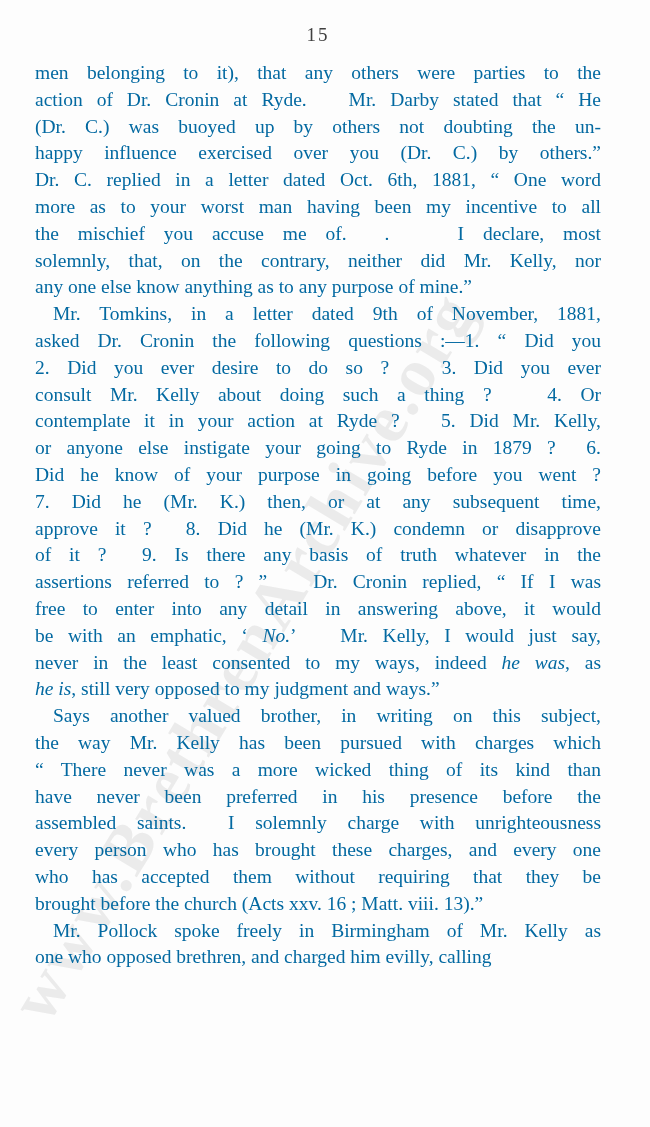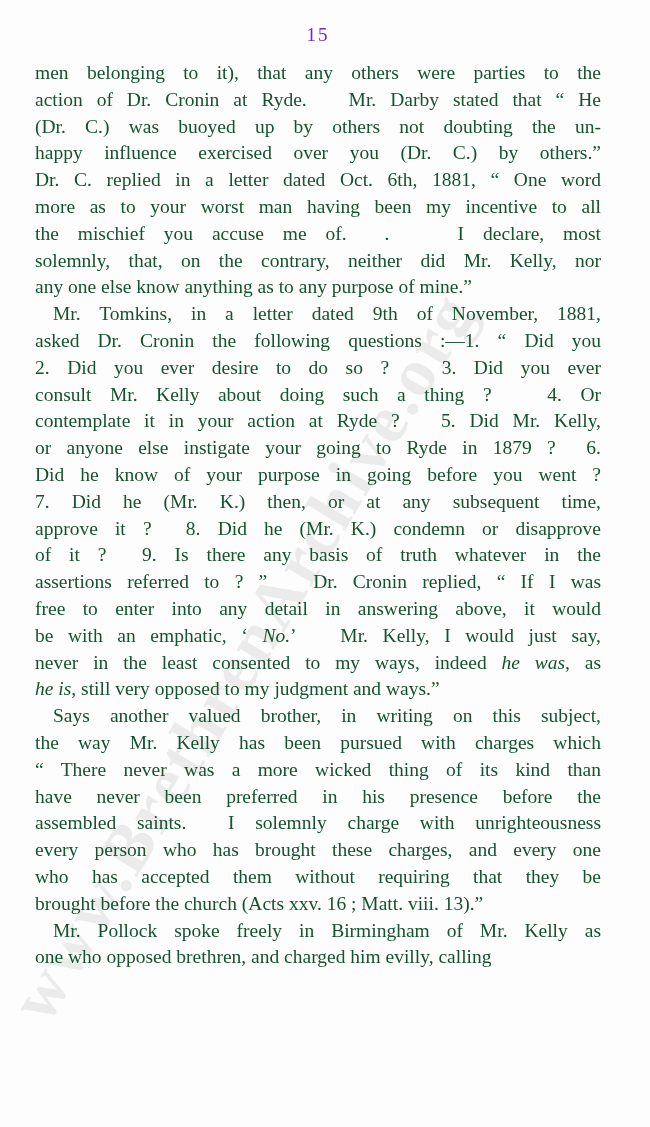--- a/index.html
+++ b/index.html
@@ -32,29 +32,29 @@
   }
   .page-number {
     position: absolute;
     left: 35px;
     top: 24px;
     width: 566px;
     z-index: 1;
     text-align: center;
     font-size: 19px;
     letter-spacing: 2px;
-    color: #6d28d9;
+    color: #404040;
   }
   .text-block {
     position: absolute;
     left: 35px;
     top: 60px;
     width: 566px;
     z-index: 1;
-    color: #14532d;
+    color: #0369a1;
     font-size: 19.5px;
   }
   .line {
     line-height: 26.8px;
     height: 26.8px;
     overflow: hidden;
     text-align: justify;
     text-align-last: justify;
   }
   .line.last { text-align-last: left; }

